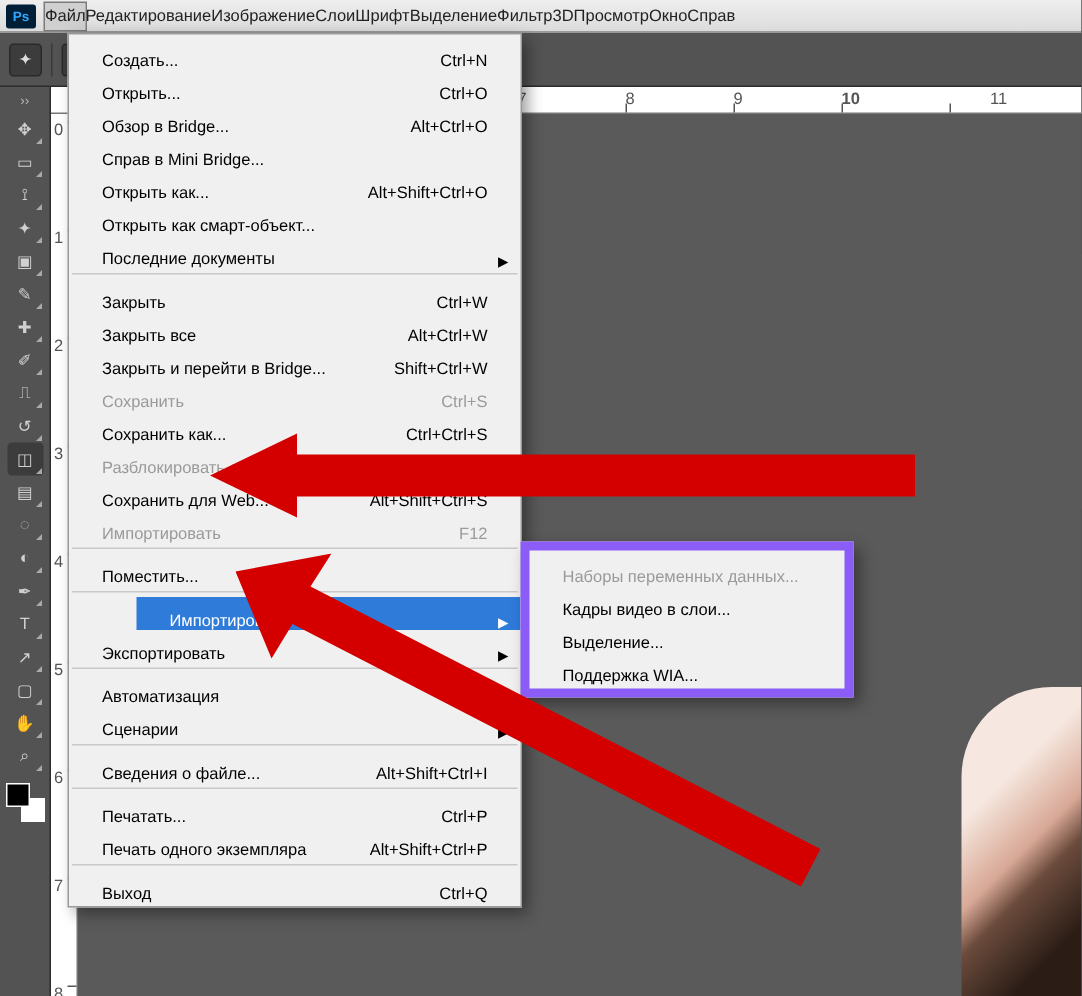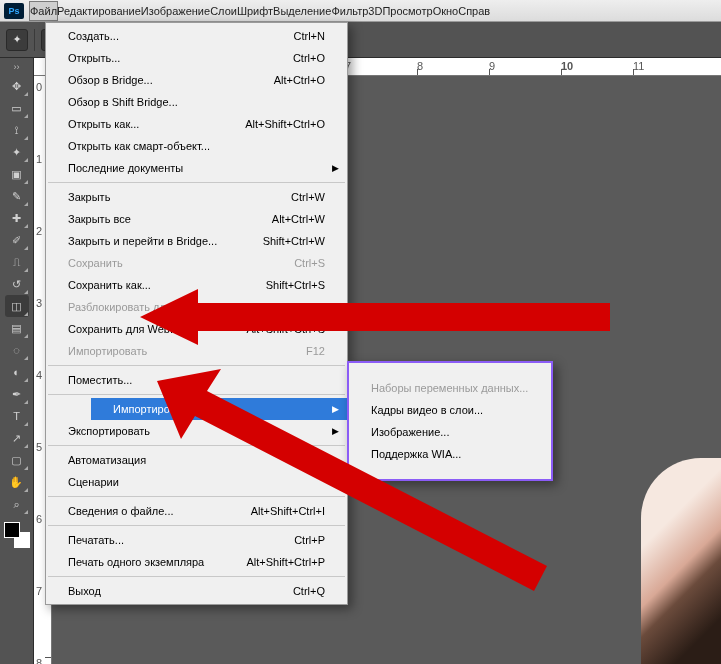--- a/index.html
+++ b/index.html
@@ -33,28 +33,28 @@
     .ruler-h span { position:absolute; top:2px; }
     .ruler-h .tick { position:absolute; bottom:0; width:1px; height:6px; background:#555; }
     .ruler-v { position:absolute; left:0; top:18px; bottom:0; width:18px; background:#fff; border-right:1px solid #777; font-size:8px; color:#555; }
     .ruler-v span { position:absolute; left:2px; writing-mode: horizontal-tb; }
     .ruler-v .tick { position:absolute; right:0; height:1px; width:6px; background:#555; }
     .corner { position:absolute; left:0; top:0; width:18px; height:18px; background:#fff; border-right:1px solid #777; border-bottom:1px solid #777; }
     
     .img { position:absolute; right:0; top:400px; width:80px; height:220px; background:linear-gradient(135deg,#f6e8e0 30%,#d8a896 50%,#6b4b3c 60%,#2b1d16 80%); border-top-left-radius:60px; }
     
     .menu { position:absolute; left:45px; top:22px; width:303px; background:#f0f0f0; border:1px solid #9a9a9a; box-shadow:4px 4px 10px rgba(0,0,0,.4); padding:2px 0; z-index:50; }
-    .mi { display:flex; align-items:center; height:22px; padding:0 22px 0 22px; color:#000; position:relative; }
+    .mi { display:flex; align-items:flex-end; height:22px; padding:0 22px 0 22px; color:#000; position:relative; }
     .mi.hi { background:#2f7bda; color:#fff;margin-left:45px; }
     .mi.dis { color:#9a9a9a; }
     .mi .sc { margin-left:auto; font-size:11px; padding-left: 10px; }
     .mi .arr { position:absolute; right:8px; font-size:9px; }
     .msep { height:1px; background:#c8c8c8; margin:3px 2px; }
     
-    .submenu { position:absolute; left:347px; top:361px; width:206px; background:#f0f0f0; border:2px solid #8b5cf6; box-shadow:4px 4px 10px rgba(0,0,0,.4); padding:14px 0; z-index:51; }
+    .submenu { position:absolute; left:347px; top:361px; width:222px; background:#f0f0f0; border:6px solid #8b5cf6; box-shadow:4px 4px 10px rgba(0,0,0,.4); padding:2px 0; z-index:51; }
     
     .arrow { position:absolute; z-index:60; }
   </style>
 </head>
 <body>
 
 <div class="menubar">
   <div class="ps-badge">Ps</div>
   <div id="menubar-items" style="display: flex;">
       <div class="menu-item open">Файл</div>
@@ -124,21 +124,21 @@
       <span style="left: 221px;">6</span>
       <div class="tick" style="left: 221px;"></div>
       <span style="left: 293px;">7</span>
       <div class="tick" style="left: 293px;"></div>
       <span style="left: 365px;">8</span>
       <div class="tick" style="left: 365px;"></div>
       <span style="left: 437px;">9</span>
       <div class="tick" style="left: 437px;"></div>
       <span style="left: 509px; font-weight: bold;">10</span>
       <div class="tick" style="left: 509px;"></div>
-      <span style="left: 581px;">11</span>
+      <span style="left: 608px;">11</span>
       <div class="tick" style="left: 581px;"></div>
     </div>
   <div class="ruler-v" id="ruler-v">
       <span style="top: 5px;">0</span>
       <div class="tick" style="top: 5px;"></div>
       <span style="top: 77px;">1</span>
       <div class="tick" style="top: 77px;"></div>
       <span style="top: 149px;">2</span>
       <div class="tick" style="top: 149px;"></div>
       <span style="top: 221px;">3</span>
@@ -164,21 +164,21 @@
     </div>
     <div class="mi">
       <span>Открыть...</span>
       <span class="sc">Ctrl+O</span>
     </div>
     <div class="mi">
       <span>Обзор в Bridge...</span>
       <span class="sc">Alt+Ctrl+O</span>
     </div>
     <div class="mi">
-      <span>Обзор в Shift Bridge...</span>
+      <span>Справ в Mini Bridge...</span>
     </div>
     <div class="mi">
       <span>Открыть как...</span>
       <span class="sc">Alt+Shift+Ctrl+O</span>
     </div>
     <div class="mi">
       <span>Открыть как смарт-объект...</span>
     </div>
     <div class="mi">
       <span>Последние документы</span>
@@ -196,21 +196,21 @@
     <div class="mi">
       <span>Закрыть и перейти в Bridge...</span>
       <span class="sc">Shift+Ctrl+W</span>
     </div>
     <div class="mi dis">
       <span>Сохранить</span>
       <span class="sc">Ctrl+S</span>
     </div>
     <div class="mi">
       <span>Сохранить как...</span>
-      <span class="sc">Shift+Ctrl+S</span>
+      <span class="sc">Ctrl+Ctrl+S</span>
     </div>
     <div class="mi dis">
       <span>Разблокировать для записи...</span>
     </div>
     <div class="mi">
       <span>Сохранить для Web...</span>
       <span class="sc">Alt+Shift+Ctrl+S</span>
     </div>
     <div class="mi dis">
       <span>Импортировать</span>
@@ -259,21 +259,21 @@
     </div>
   </div>
 <div class="submenu" id="import-sub">
     <div class="mi dis">
       <span>Наборы переменных данных...</span>
     </div>
     <div class="mi">
       <span>Кадры видео в слои...</span>
     </div>
     <div class="mi">
-      <span>Изображение...</span>
+      <span>Выделение...</span>
     </div>
     <div class="mi">
       <span>Поддержка WIA...</span>
     </div>
   </div>
 
 <svg class="arrow" style="left:140px; top:283px;" width="480" height="80">
   <polygon points="0,34 58,6 58,20 470,20 470,48 58,48 58,62" fill="#d40000"></polygon>
 </svg>
 <svg class="arrow" style="left:157px; top:369px;" width="400" height="230">

